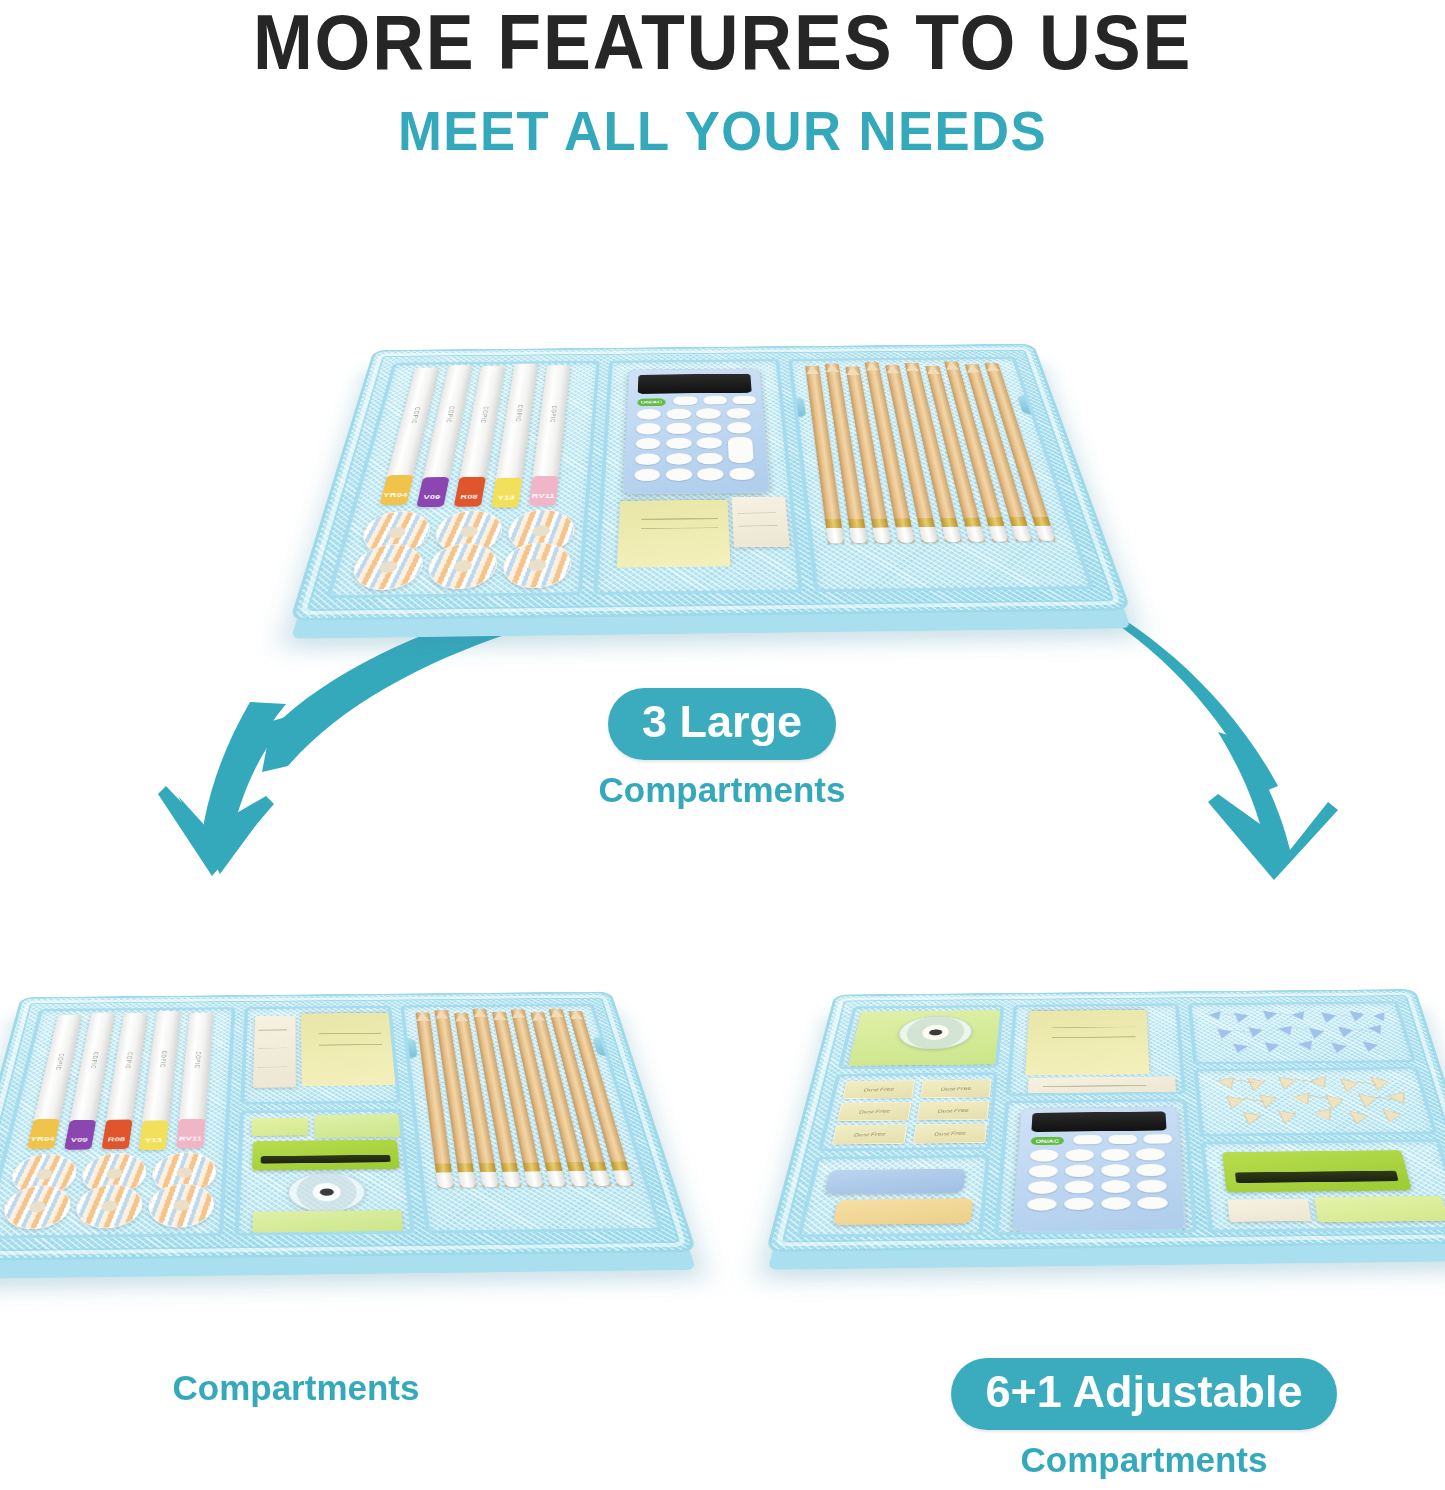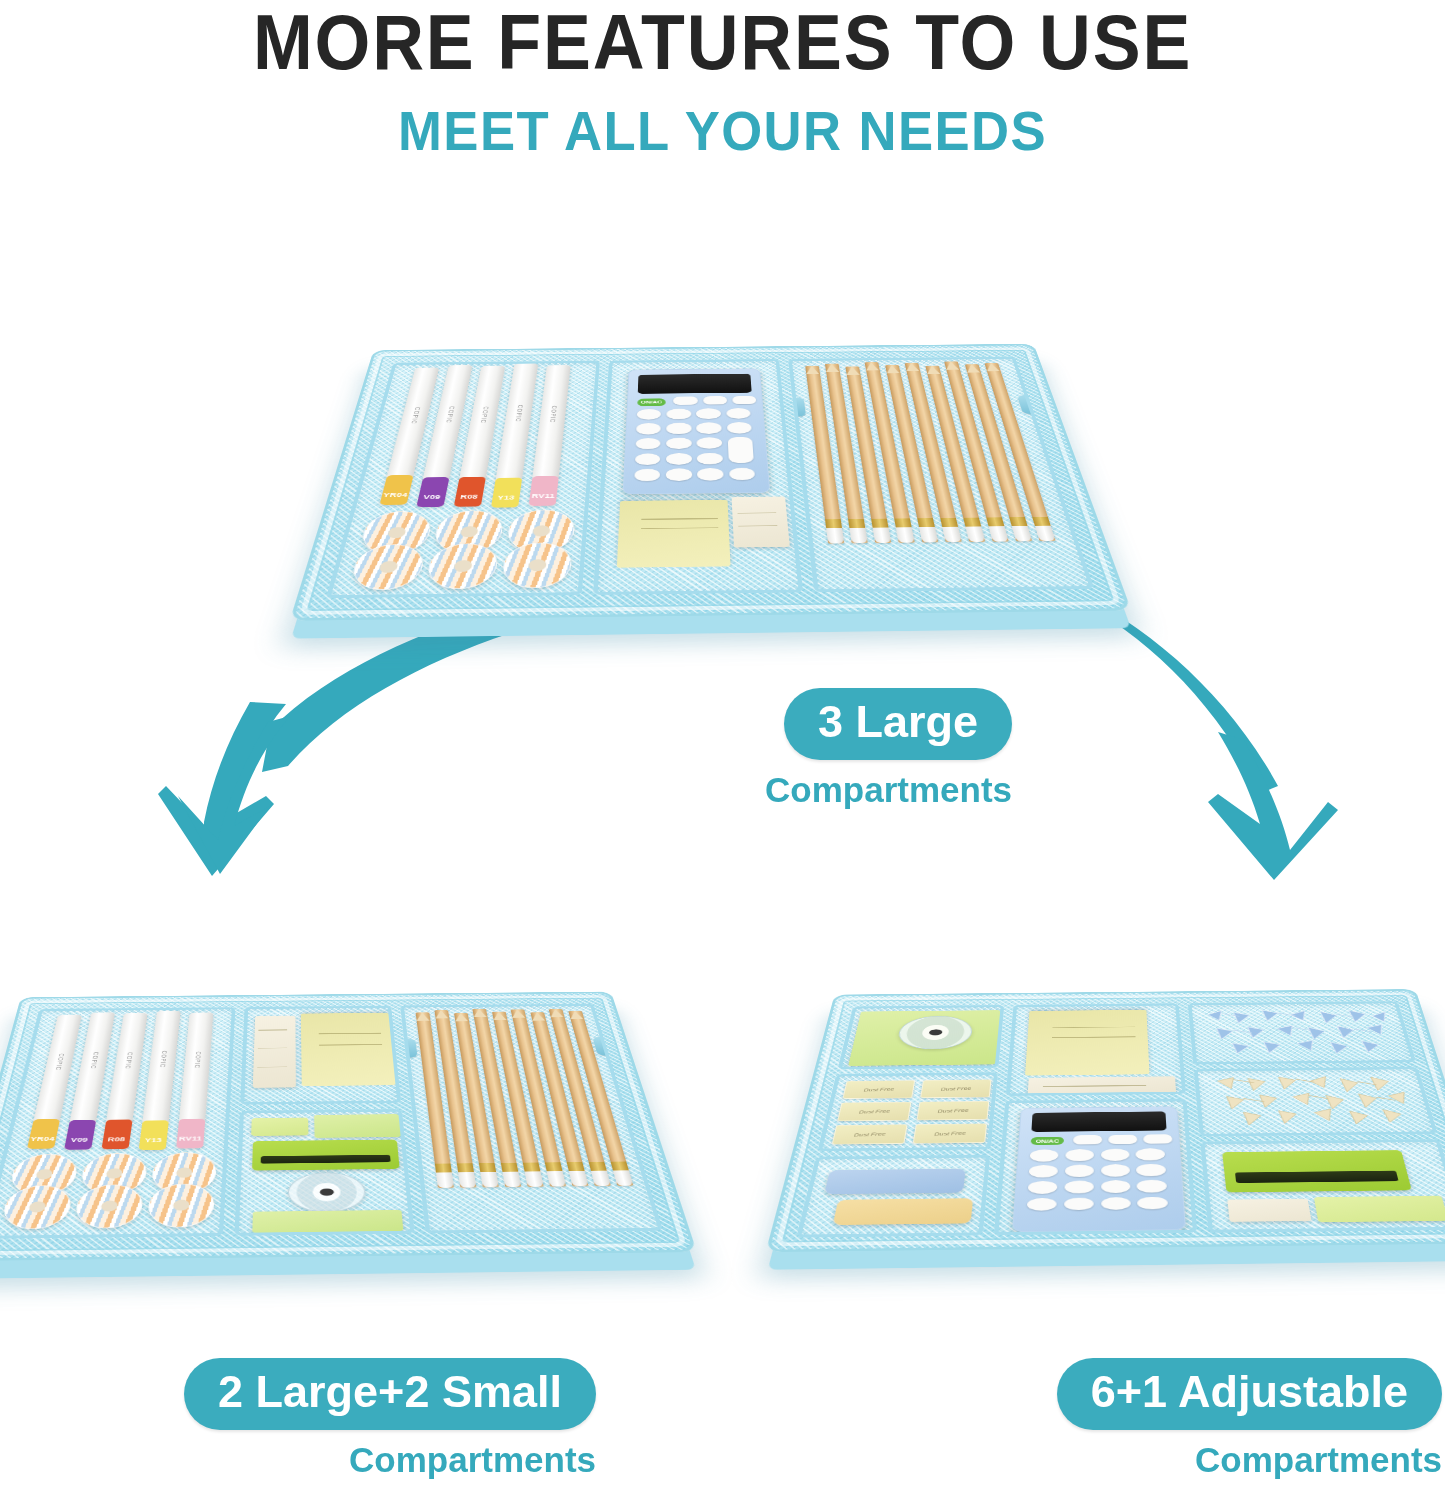--- a/index.html
+++ b/index.html
@@ -18,21 +18,21 @@
   }
   .subtitle{
     font-family:"Liberation Sans",sans-serif;
     font-weight:700;color:#35A9BC;
     font-size:56px;line-height:58px;letter-spacing:1.5px;
     transform:scaleX(0.94);transform-origin:center top;
     padding-top:20px;
   }
 
   
-  .label-group{position:absolute;text-align:right;}
+  .label-group{position:absolute;text-align:center;}
   .pill{
     display:inline-block;background:#3BACBE;color:#ffffff;
     border-radius:60px;padding:9px 34px 13px 34px;
     font-size:45px;font-weight:700;line-height:50px;white-space:nowrap;
     box-shadow:0 2px 3px rgba(0,0,0,.10);
   }
   .pill-sub{
     display:block;color:#35A9BC;font-weight:700;
     font-size:35px;line-height:40px;margin-top:10px;white-space:nowrap;
   }
@@ -618,20 +618,19 @@
             <div class="slot"></div>
           </div>
         <div class="glue" style="left:96px;top:78px;width:118px;height:34px;"></div>
         <div class="note note-cream" style="left:16px;top:80px;width:74px;height:30px;"></div>
       </div>
     </div>
   </div>
 </div>
 
 <div class="label-group" id="label-bl">
-  <span class="pill">2 Large+2 Small</span>
   <span class="pill-sub">Compartments</span>
 </div>
 
 <div class="label-group" id="label-br">
   <span class="pill">6+1 Adjustable</span>
   <span class="pill-sub">Compartments</span>
 </div>
 
 </body></html>

